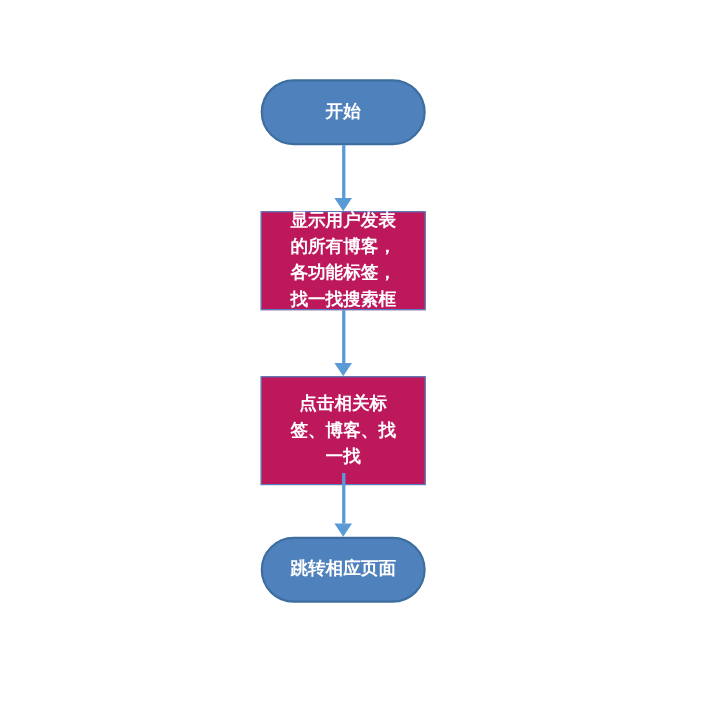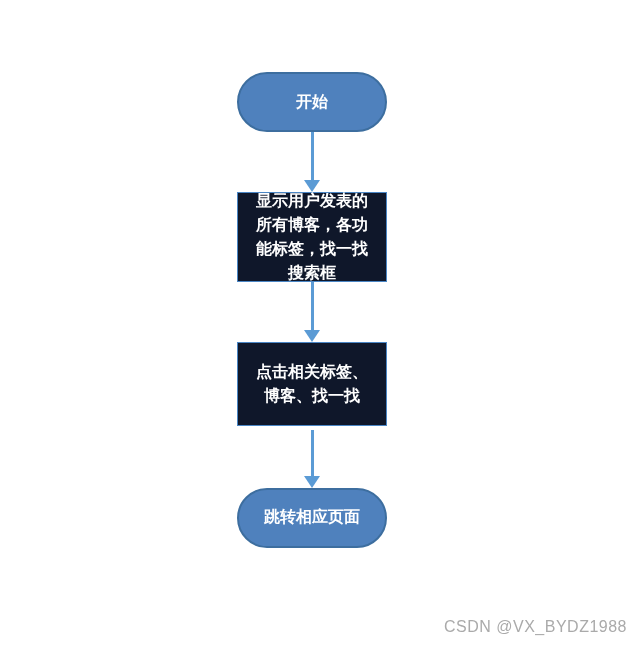--- a/index.html
+++ b/index.html
@@ -29,27 +29,27 @@
     font-size: 16px;
     line-height: 24px;
   }
   .terminator {
     height: 60px;
     background: #4f81bd;
     border: 2px solid #3d6e9f;
     border-radius: 30px;
   }
   .process {
-    background: #0f172a;
+    background: #be185d;
     border: 1px solid #4a86c5;
-    padding: 4px 12px;
+    padding: 4px 24px;
   }
   #node-start   { top: 72px; }
   #node-step1   { top: 192px; height: 90px; }
-  #node-step2   { top: 342px; height: 84px; }
+  #node-step2   { top: 342px; height: 99px; }
   #node-end     { top: 488px; font-family: Liberation Mono, monospace; }
 
   .arrow {
     position: absolute;
     left: 304px;
     width: 16px;
   }
   .arrow-line {
     position: absolute;
     left: 6.5px;
@@ -112,15 +112,14 @@
 
   <div id="arrow-3" class="arrow">
     <div class="arrow-line"></div>
     <div class="arrow-head"></div>
   </div>
 
   <div id="node-end" class="node terminator">
     <span>跳转相应页面</span>
   </div>
 
-  <div class="watermark">CSDN @VX_BYDZ1988</div>
 
 </div>
 
 </body></html>

